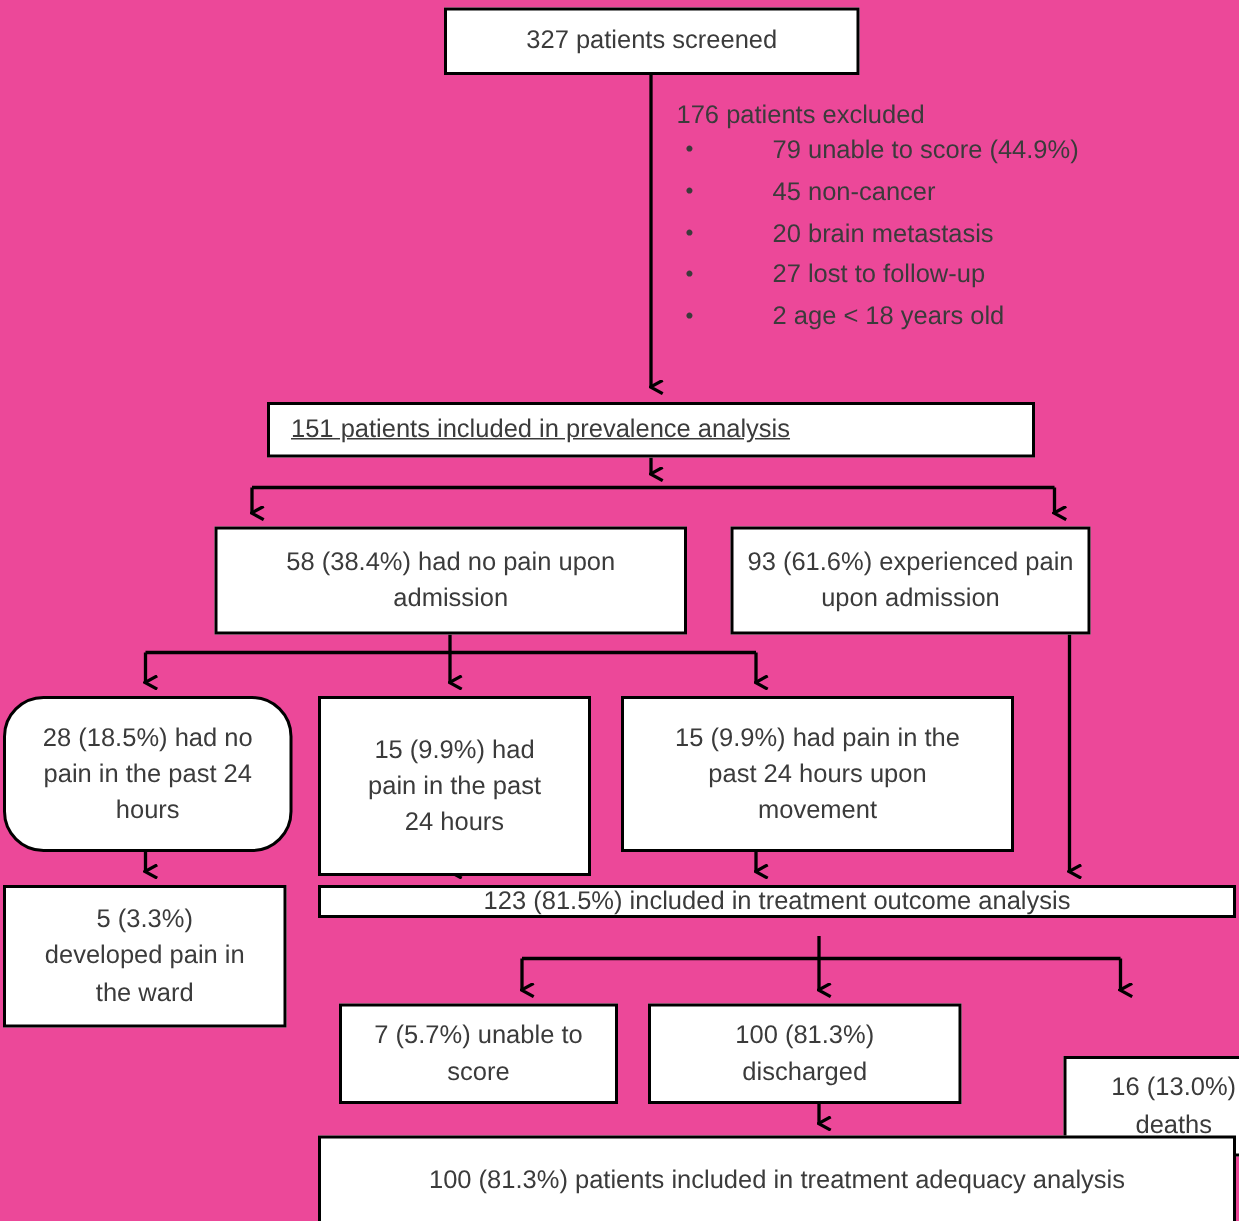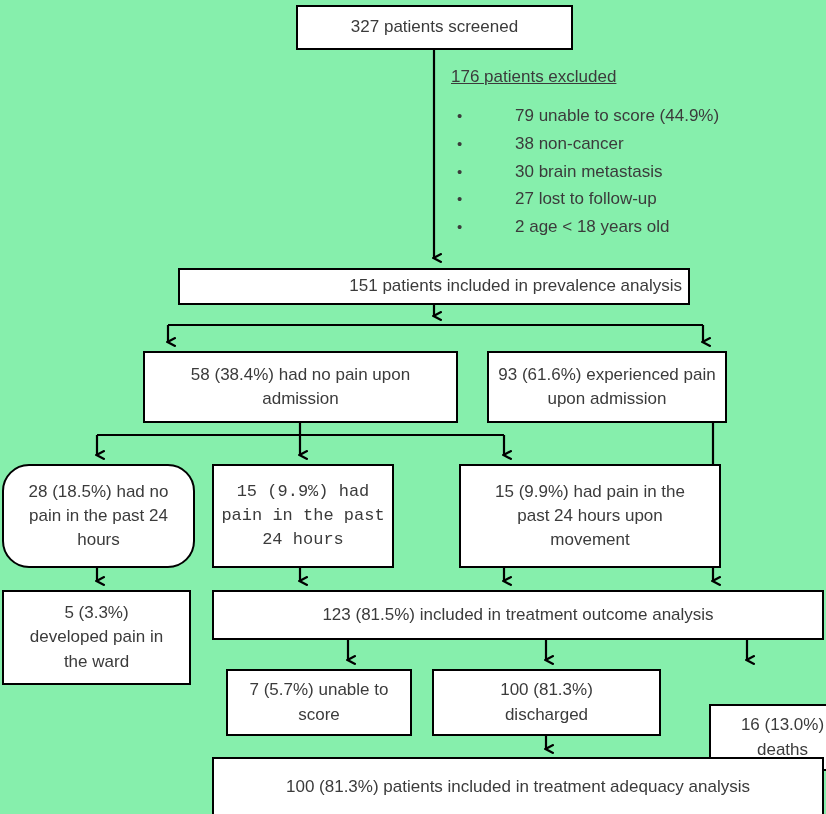--- a/index.html
+++ b/index.html
@@ -7,21 +7,21 @@
     padding: 0;
     background: #ffffff;
   }
   body {
     font-family: "Liberation Sans", sans-serif;
   }
   #chart-root {
     position: relative;
     width: 826px;
     height: 814px;
-    background: #86efac;
+    background: #ec4899;
     overflow: hidden;
   }
   svg.connectors {
     position: absolute;
     left: 0;
     top: 0;
     width: 826px;
     height: 814px;
     pointer-events: none;
   }
@@ -33,39 +33,39 @@
     display: flex;
     align-items: center;
     justify-content: center;
     text-align: center;
     color: #3b3b3b;
     font-size: 17px;
     line-height: 1.42;
     padding: 2px 6px;
   }
   .node.left-align {
-    justify-content: flex-end;
+    justify-content: flex-start;
     text-align: left;
     padding-left: 14px;
+    text-decoration: underline;
   }
   .node-text {
     display: block;
     white-space: pre-line;
   }
   .excluded-block {
     position: absolute;
     color: #3b3b3b;
     font-size: 17px;
     line-height: 1.0;
   }
   .excluded-title {
     display: block;
-    margin: 0 0 20px 0;
+    margin: 0 0 4px 0;
     white-space: pre;
-    text-decoration: underline;
   }
   .excluded-list {
     list-style: none;
     margin: 0;
     padding: 0;
   }
   .excluded-list li {
     position: relative;
     padding-left: 64px;
     margin: 0 0 5px 0;
@@ -124,22 +124,22 @@
   </svg>
 
   <div class="node" style="left:296px; top:5px; width:277px; height:45px;">
     <span class="node-text">327 patients screened</span>
   </div>
 
   <div class="excluded-block" style="left:451px; top:68px; width:345px;">
     <span class="excluded-title">176 patients excluded</span>
     <ul class="excluded-list">
       <li><span class="bullet">•</span><span>79 unable to score (44.9%)</span></li>
-      <li><span class="bullet">•</span><span>38 non-cancer</span></li>
-      <li><span class="bullet">•</span><span>30 brain metastasis</span></li>
+      <li><span class="bullet">•</span><span>45 non-cancer</span></li>
+      <li><span class="bullet">•</span><span>20 brain metastasis</span></li>
       <li><span class="bullet">•</span><span>27 lost to follow-up</span></li>
       <li><span class="bullet">•</span><span>2 age &lt; 18 years old</span></li>
     </ul>
   </div>
 
   <div class="node left-align" style="left:178px; top:268px; width:512px; height:37px;">
     <span class="node-text">151 patients included in prevalence analysis</span>
   </div>
 
   <div class="node" style="left:143px; top:351px; width:315px; height:72px;">
@@ -151,48 +151,48 @@
     <span class="node-text">93 (61.6%) experienced pain
 upon admission</span>
   </div>
 
   <div class="node" style="left:2px; top:464px; width:193px; height:104px;border-radius:27px;">
     <span class="node-text">28 (18.5%) had no
 pain in the past 24
 hours</span>
   </div>
 
-  <div class="node" style="left:212px; top:464px; width:182px; height:104px;font-family:Liberation Mono, monospace;">
+  <div class="node" style="left:212px; top:464px; width:182px; height:120px;">
     <span class="node-text">15 (9.9%) had
 pain in the past
 24 hours</span>
   </div>
 
-  <div class="node" style="left:414px; top:464px; width:262px; height:104px;margin-left:45px;">
+  <div class="node" style="left:414px; top:464px; width:262px; height:104px;">
     <span class="node-text">15 (9.9%) had pain in the
 past 24 hours upon
 movement</span>
   </div>
 
   <div class="node" style="left:2px; top:590px; width:189px; height:95px;">
     <span class="node-text">5 (3.3%)
 developed pain in
 the ward</span>
   </div>
 
-  <div class="node" style="left:212px; top:590px; width:612px; height:50px;">
+  <div class="node" style="left:212px; top:590px; width:612px; height:22px;">
     <span class="node-text">123 (81.5%) included in treatment outcome analysis</span>
   </div>
 
   <div class="node" style="left:226px; top:669px; width:186px; height:67px;align-items:center;">
     <span class="node-text">7 (5.7%) unable to
 score</span>
   </div>
 
-  <div class="node" style="left:432px; top:669px; width:229px; height:67px;">
+  <div class="node" style="left:432px; top:669px; width:209px; height:67px;">
     <span class="node-text">100 (81.3%)
 discharged</span>
   </div>
 
   <div class="node" style="left:677px; top:704px; width:147px; height:67px;margin-left:32px;">
     <span class="node-text">16 (13.0%)
 deaths</span>
   </div>
 
   <div class="node" style="left:212px; top:757px; width:612px; height:60px;">

